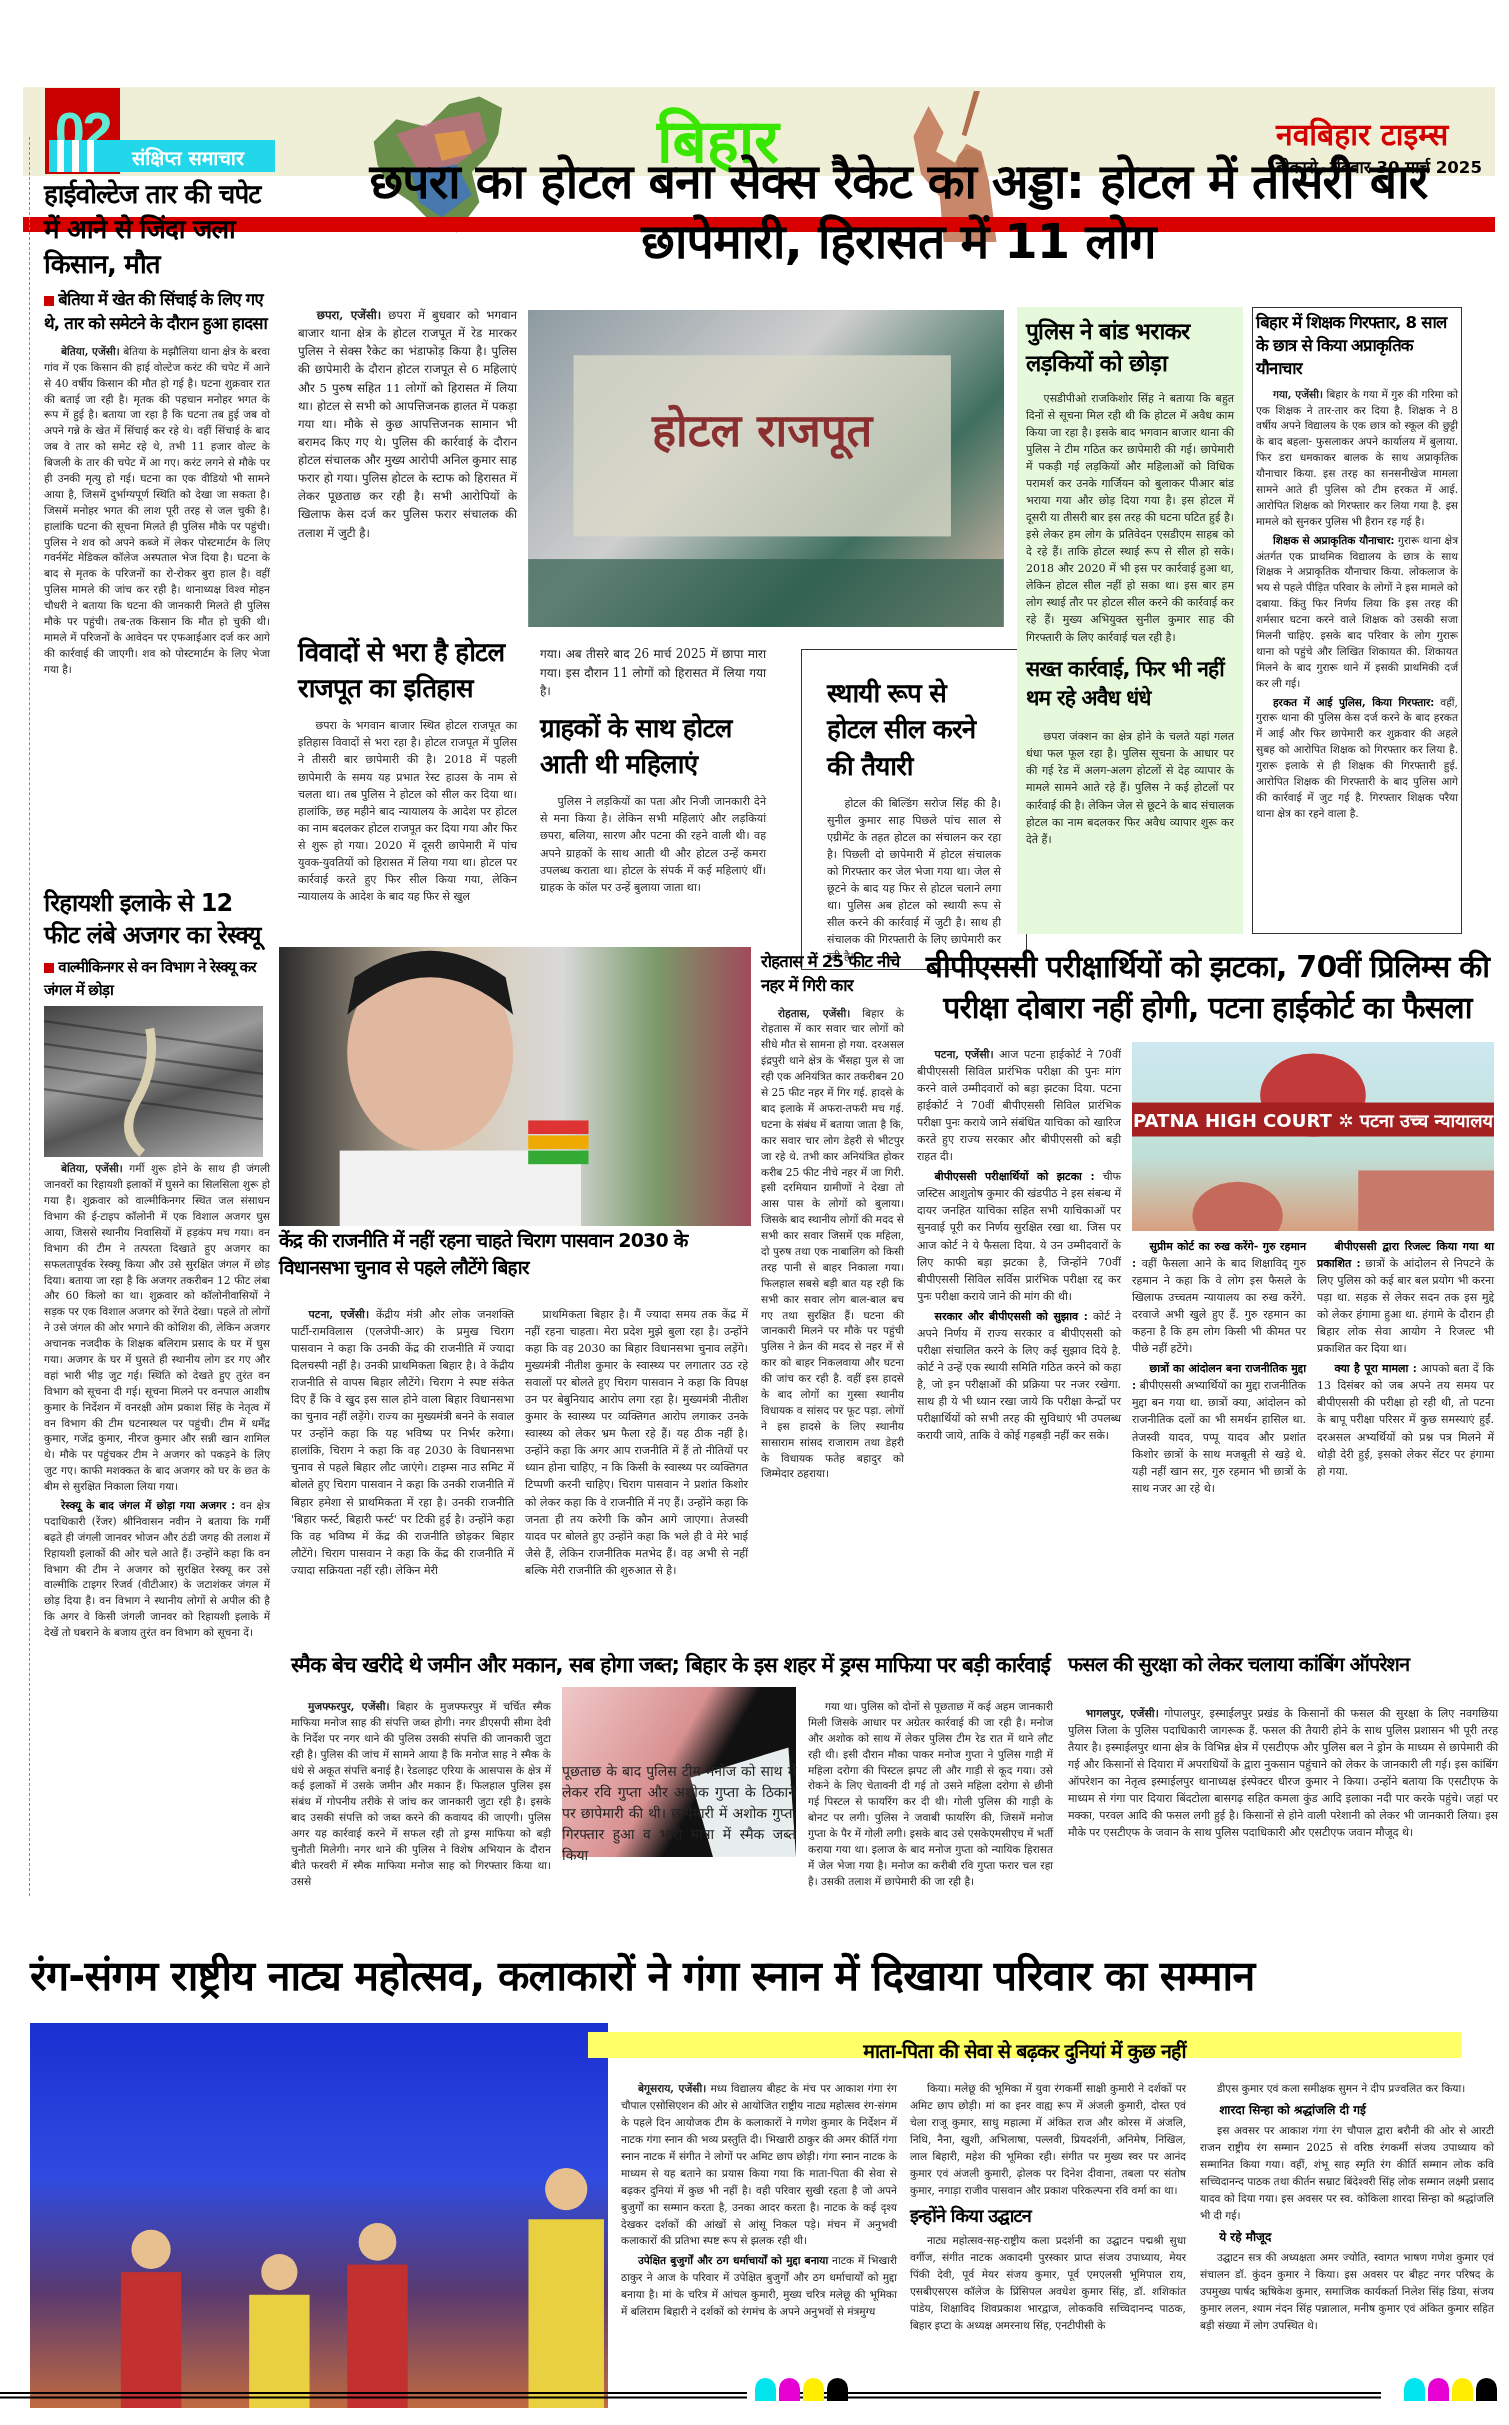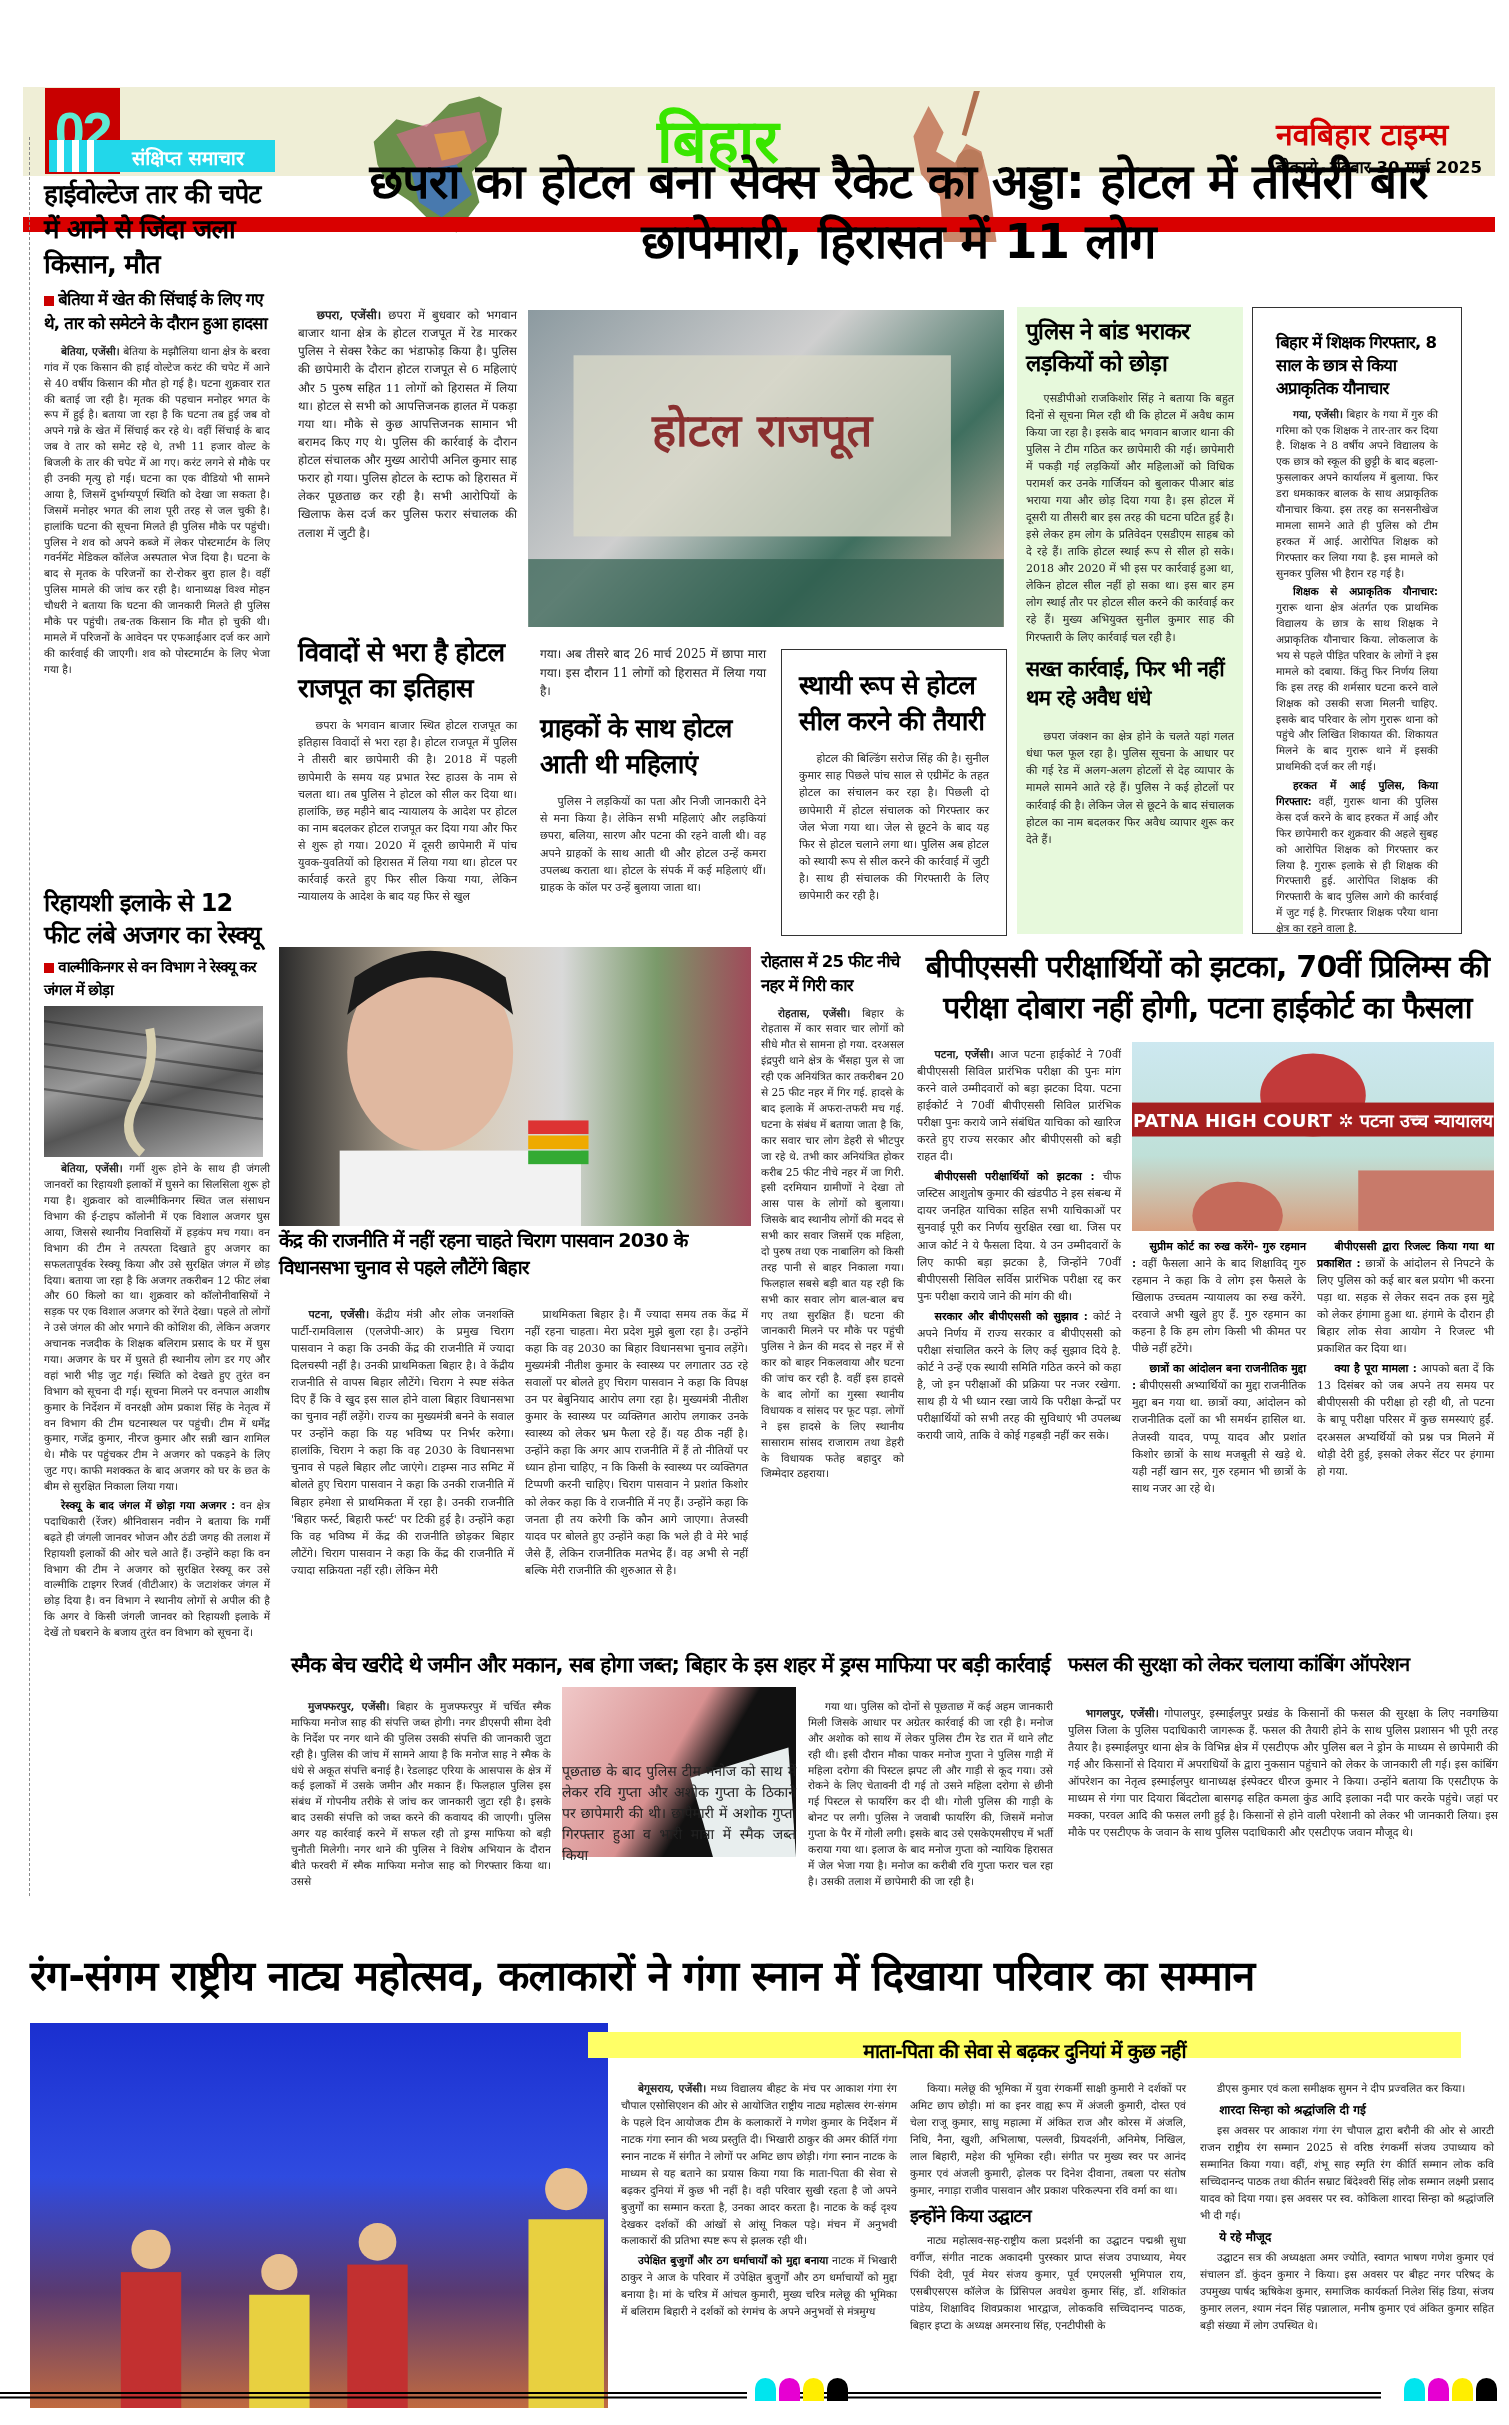--- a/index.html
+++ b/index.html
@@ -106,38 +106,38 @@
       <p>छपरा के भगवान बाजार स्थित होटल राजपूत का इतिहास विवादों से भरा रहा है। होटल राजपूत में पुलिस ने तीसरी बार छापेमारी की है। 2018 में पहली छापेमारी के समय यह प्रभात रेस्ट हाउस के नाम से चलता था। तब पुलिस ने होटल को सील कर दिया था। हालांकि, छह महीने बाद न्यायालय के आदेश पर होटल का नाम बदलकर होटल राजपूत कर दिया गया और फिर से शुरू हो गया। 2020 में दूसरी छापेमारी में पांच युवक-युवतियों को हिरासत में लिया गया था। होटल पर कार्रवाई करते हुए फिर सील किया गया, लेकिन न्यायालय के आदेश के बाद यह फिर से खुल</p>
     </div>
 </div>
 <div class="abs body" style="left:540px;top:645px;width:226px;font-size:12px">गया। अब तीसरे बाद 26 मार्च 2025 में छापा मारा गया। इस दौरान 11 लोगों को हिरासत में लिया गया है।</div>
 <div class="abs" style="left:540px;top:710px;width:226px">
   <div class="hl" style="font-size:26px;line-height:1.4">ग्राहकों के साथ होटल आती थी महिलाएं</div>
   <div class="body" style="margin-top:10.6px;font-size:11px">
       <p>पुलिस ने लड़कियों का पता और निजी जानकारी देने से मना किया है। लेकिन सभी महिलाएं और लड़कियां छपरा, बलिया, सारण और पटना की रहने वाली थी। वह अपने ग्राहकों के साथ आती थी और होटल उन्हें कमरा उपलब्ध कराता था। होटल के संपर्क में कई महिलाएं थीं। ग्राहक के कॉल पर उन्हें बुलाया जाता था।</p>
     </div>
 </div>
-<div class="abs cardbox" style="left:781px;top:649px;width:226px;height:287px;padding:17px">
+<div class="abs cardbox" style="left:801px;top:649px;width:226px;height:321px;padding:25px">
   <div class="hl" style="font-size:26px;line-height:1.4">स्थायी रूप से होटल सील करने की तैयारी</div>
   <div class="body" style="margin-top:10.6px;font-size:11px">
       <p>होटल की बिल्डिंग सरोज सिंह की है। सुनील कुमार साह पिछले पांच साल से एग्रीमेंट के तहत होटल का संचालन कर रहा है। पिछली दो छापेमारी में होटल संचालक को गिरफ्तार कर जेल भेजा गया था। जेल से छूटने के बाद यह फिर से होटल चलाने लगा था। पुलिस अब होटल को स्थायी रूप से सील करने की कार्रवाई में जुटी है। साथ ही संचालक की गिरफ्तारी के लिए छापेमारी कर रही है।</p>
     </div>
 </div>
 <div class="abs greenbox" style="left:1017px;top:307px;width:226px;height:627px;padding:9px">
   <div class="hl" style="font-size:22.6px;line-height:1.4">पुलिस ने बांड भराकर लड़कियों को छोड़ा</div>
   <div class="body" style="margin-top:10.6px;font-size:11px">
       <p>एसडीपीओ राजकिशोर सिंह ने बताया कि बहुत दिनों से सूचना मिल रही थी कि होटल में अवैध काम किया जा रहा है। इसके बाद भगवान बाजार थाना की पुलिस ने टीम गठित कर छापेमारी की गई। छापेमारी में पकड़ी गई लड़कियों और महिलाओं को विधिक परामर्श कर उनके गार्जियन को बुलाकर पीआर बांड भराया गया और छोड़ दिया गया है। इस होटल में दूसरी या तीसरी बार इस तरह की घटना घटित हुई है। इसे लेकर हम लोग के प्रतिवेदन एसडीएम साहब को दे रहे हैं। ताकि होटल स्थाई रूप से सील हो सके। 2018 और 2020 में भी इस पर कार्रवाई हुआ था, लेकिन होटल सील नहीं हो सका था। इस बार हम लोग स्थाई तौर पर होटल सील करने की कार्रवाई कर रहे हैं। मुख्य अभियुक्त सुनील कुमार साह की गिरफ्तारी के लिए कार्रवाई चल रही है।</p>
     </div>
   <div class="hl" style="font-size:21px;line-height:1.4;margin-top:9px">सख्त कार्रवाई, फिर भी नहीं थम रहे अवैध धंधे</div>
   <div class="body" style="margin-top:15px;font-size:11px">
       <p>छपरा जंक्शन का क्षेत्र होने के चलते यहां गलत धंधा फल फूल रहा है। पुलिस सूचना के आधार पर की गई रेड में अलग-अलग होटलों से देह व्यापार के मामले सामने आते रहे हैं। पुलिस ने कई होटलों पर कार्रवाई की है। लेकिन जेल से छूटने के बाद संचालक होटल का नाम बदलकर फिर अवैध व्यापार शुरू कर देते हैं।</p>
     </div>
 </div>
 
-<div class="abs cardbox" style="left:1204px;top:307px;width:210px;height:627px;padding:23px;left:1252px">
+<div class="abs cardbox" style="left:1204px;top:307px;width:210px;height:627px;padding:3px;left:1252px">
   <div class="hl" style="font-size:16.6px;line-height:1.4">बिहार में शिक्षक गिरफ्तार, 8 साल के छात्र से किया अप्राकृतिक यौनाचार</div>
   <div class="body" style="margin-top:6px;font-size:10.6px;line-height:1.5">
     <p><span class="kicker">गया, एजेंसी।</span> <span>बिहार के गया में गुरु की गरिमा को एक शिक्षक ने तार-तार कर दिया है. शिक्षक ने 8 वर्षीय अपने विद्यालय के एक छात्र को स्कूल की छुट्टी के बाद बहला- फुसलाकर अपने कार्यालय में बुलाया. फिर डरा धमकाकर बालक के साथ अप्राकृतिक यौनाचार किया. इस तरह का सनसनीखेज मामला सामने आते ही पुलिस को टीम हरकत में आई. आरोपित शिक्षक को गिरफ्तार कर लिया गया है. इस मामले को सुनकर पुलिस भी हैरान रह गई है।</span></p>
     <p><span class="sub">शिक्षक से अप्राकृतिक यौनाचार:</span> <span>गुरारू थाना क्षेत्र अंतर्गत एक प्राथमिक विद्यालय के छात्र के साथ शिक्षक ने अप्राकृतिक यौनाचार किया. लोकलाज के भय से पहले पीड़ित परिवार के लोगों ने इस मामले को दबाया. किंतु फिर निर्णय लिया कि इस तरह की शर्मसार घटना करने वाले शिक्षक को उसकी सजा मिलनी चाहिए. इसके बाद परिवार के लोग गुरारू थाना को पहुंचे और लिखित शिकायत की. शिकायत मिलने के बाद गुरारू थाने में इसकी प्राथमिकी दर्ज कर ली गई।</span></p>
     <p><span class="sub">हरकत में आई पुलिस, किया गिरफ्तार:</span> <span>वहीं, गुरारू थाना की पुलिस केस दर्ज करने के बाद हरकत में आई और फिर छापेमारी कर शुक्रवार की अहले सुबह को आरोपित शिक्षक को गिरफ्तार कर लिया है. गुरारू इलाके से ही शिक्षक की गिरफ्तारी हुई. आरोपित शिक्षक की गिरफ्तारी के बाद पुलिस आगे की कार्रवाई में जुट गई है. गिरफ्तार शिक्षक परैया थाना क्षेत्र का रहने वाला है.</span></p>
   </div>
 </div>
 
 <div class="abs photo" style="left:279px;top:947px;width:472px;height:279px;background:linear-gradient(90deg,#2a2a2a 0%,#d8c8b0 35%,#d9d9d9 60%,#7a9a6a 80%,#a04a5a 100%)">
   <svg width="472" height="279" viewBox="0 0 625 370">

